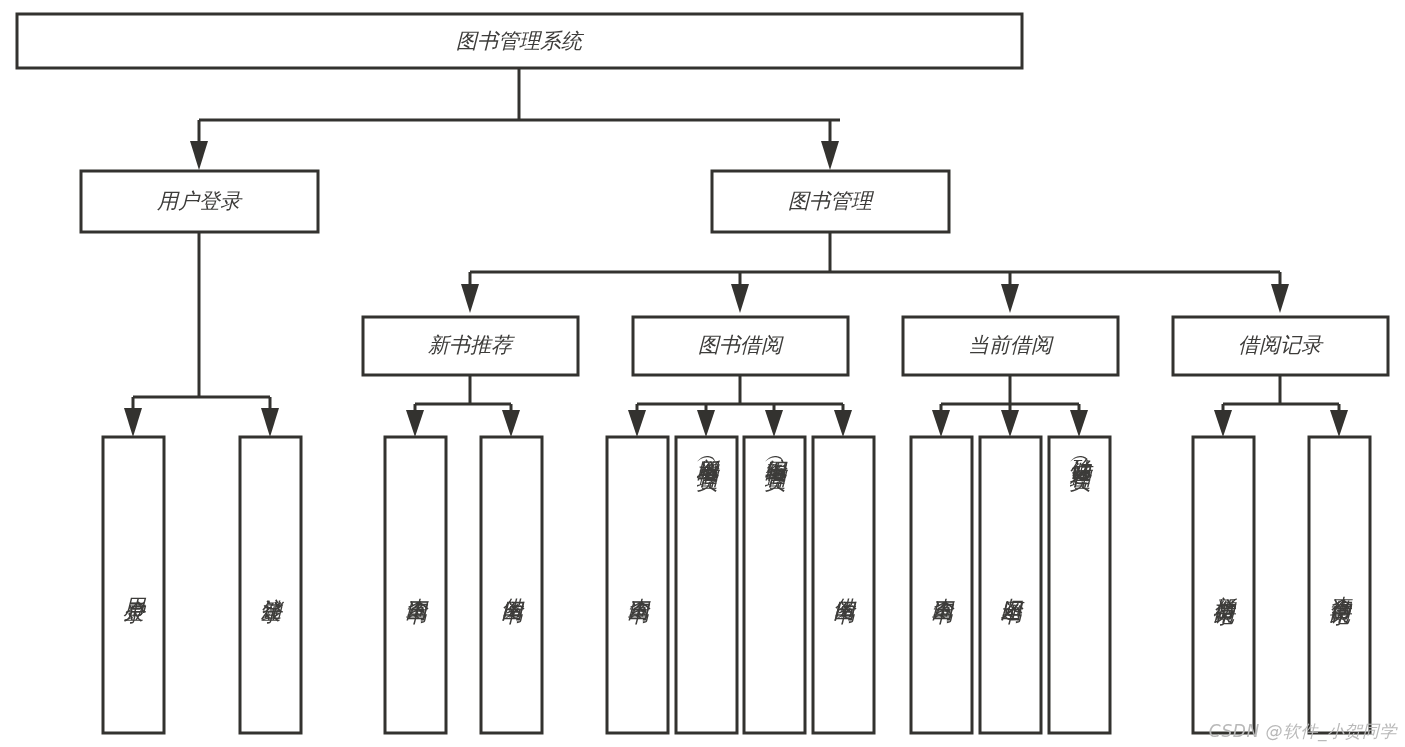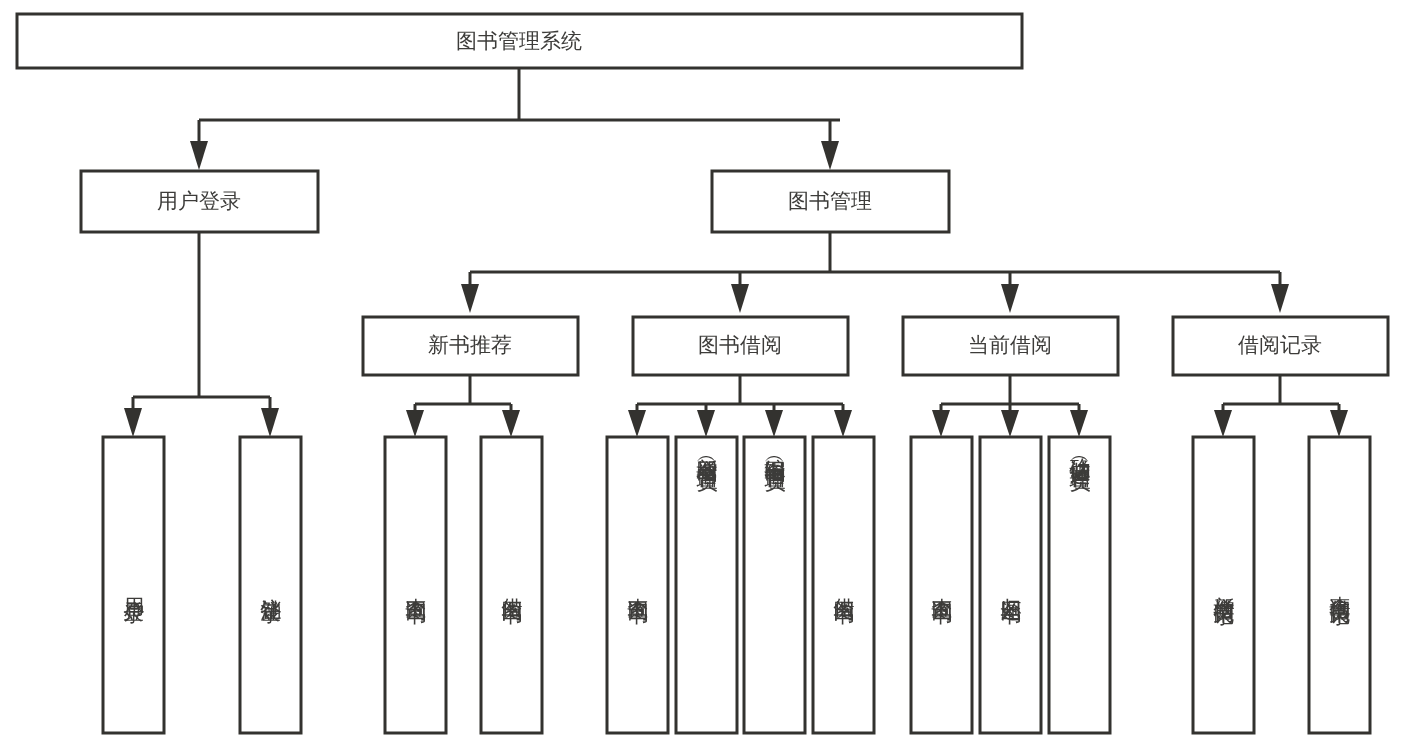--- a/index.html
+++ b/index.html
@@ -11,20 +11,21 @@
     width: 1405px;
     height: 747px;
     overflow: hidden;
     font-family: "DejaVu Sans", "Liberation Sans", sans-serif;
   }
   #diagram-root {
     position: relative;
     width: 1405px;
     height: 747px;
     background: #ffffff;
+    font-style: italic;
   }
   svg.flow {
     position: absolute;
     top: 0;
     left: 0;
     width: 1405px;
     height: 747px;
   }
   .node-rect {
     fill: #ffffff;
@@ -262,14 +263,15 @@
   <div class="vlabel-wrap" style="left:1049px; top:441px; width:61px; height:288px; align-items:flex-start;">
     <span class="node-label-v">确认归还（管理员）</span>
   </div>
   <div class="vlabel-wrap" style="left:1193px; top:437px; width:61px; height:296px;">
     <span class="node-label-v">新增借阅记录</span>
   </div>
   <div class="vlabel-wrap" style="left:1309px; top:437px; width:61px; height:296px;">
     <span class="node-label-v">查询借阅记录</span>
   </div>
 
+  <div class="watermark">CSDN @软件_小贺同学</div>
 
 </div>
 
 </body></html>

